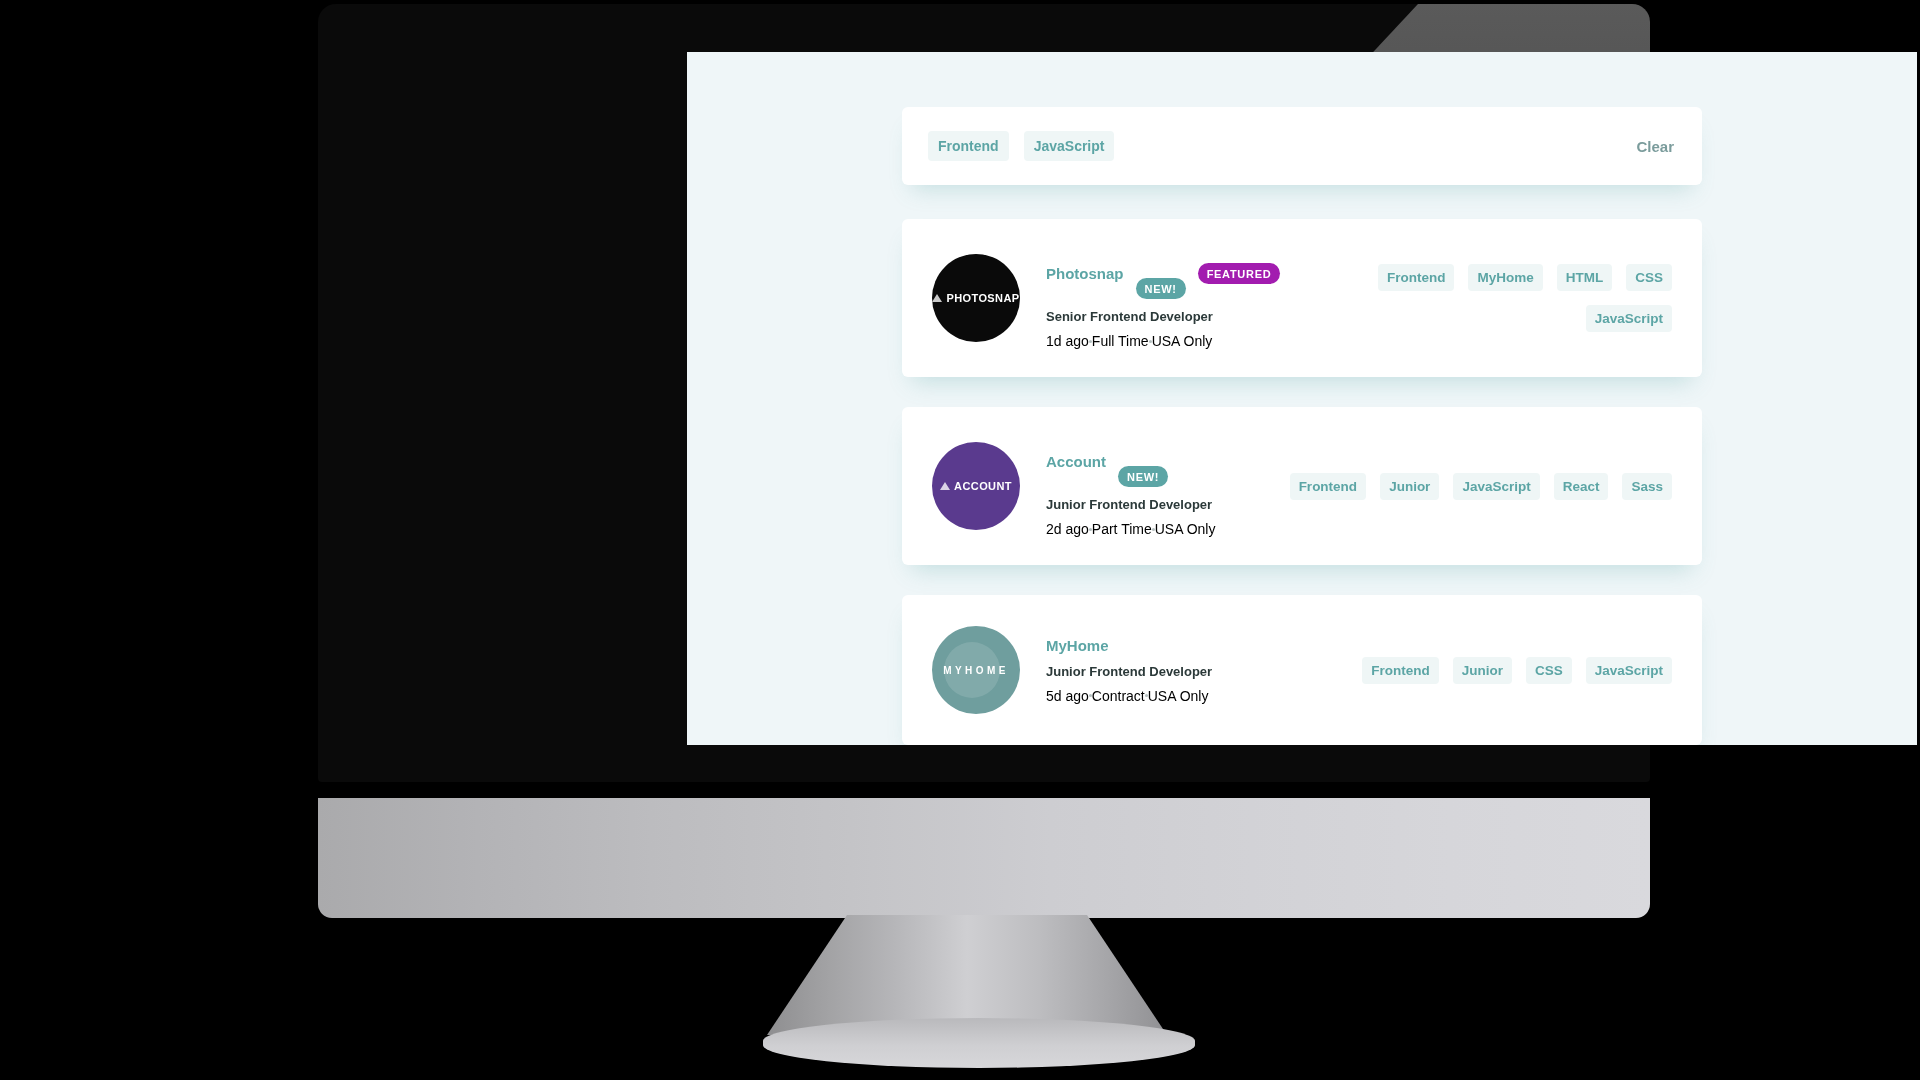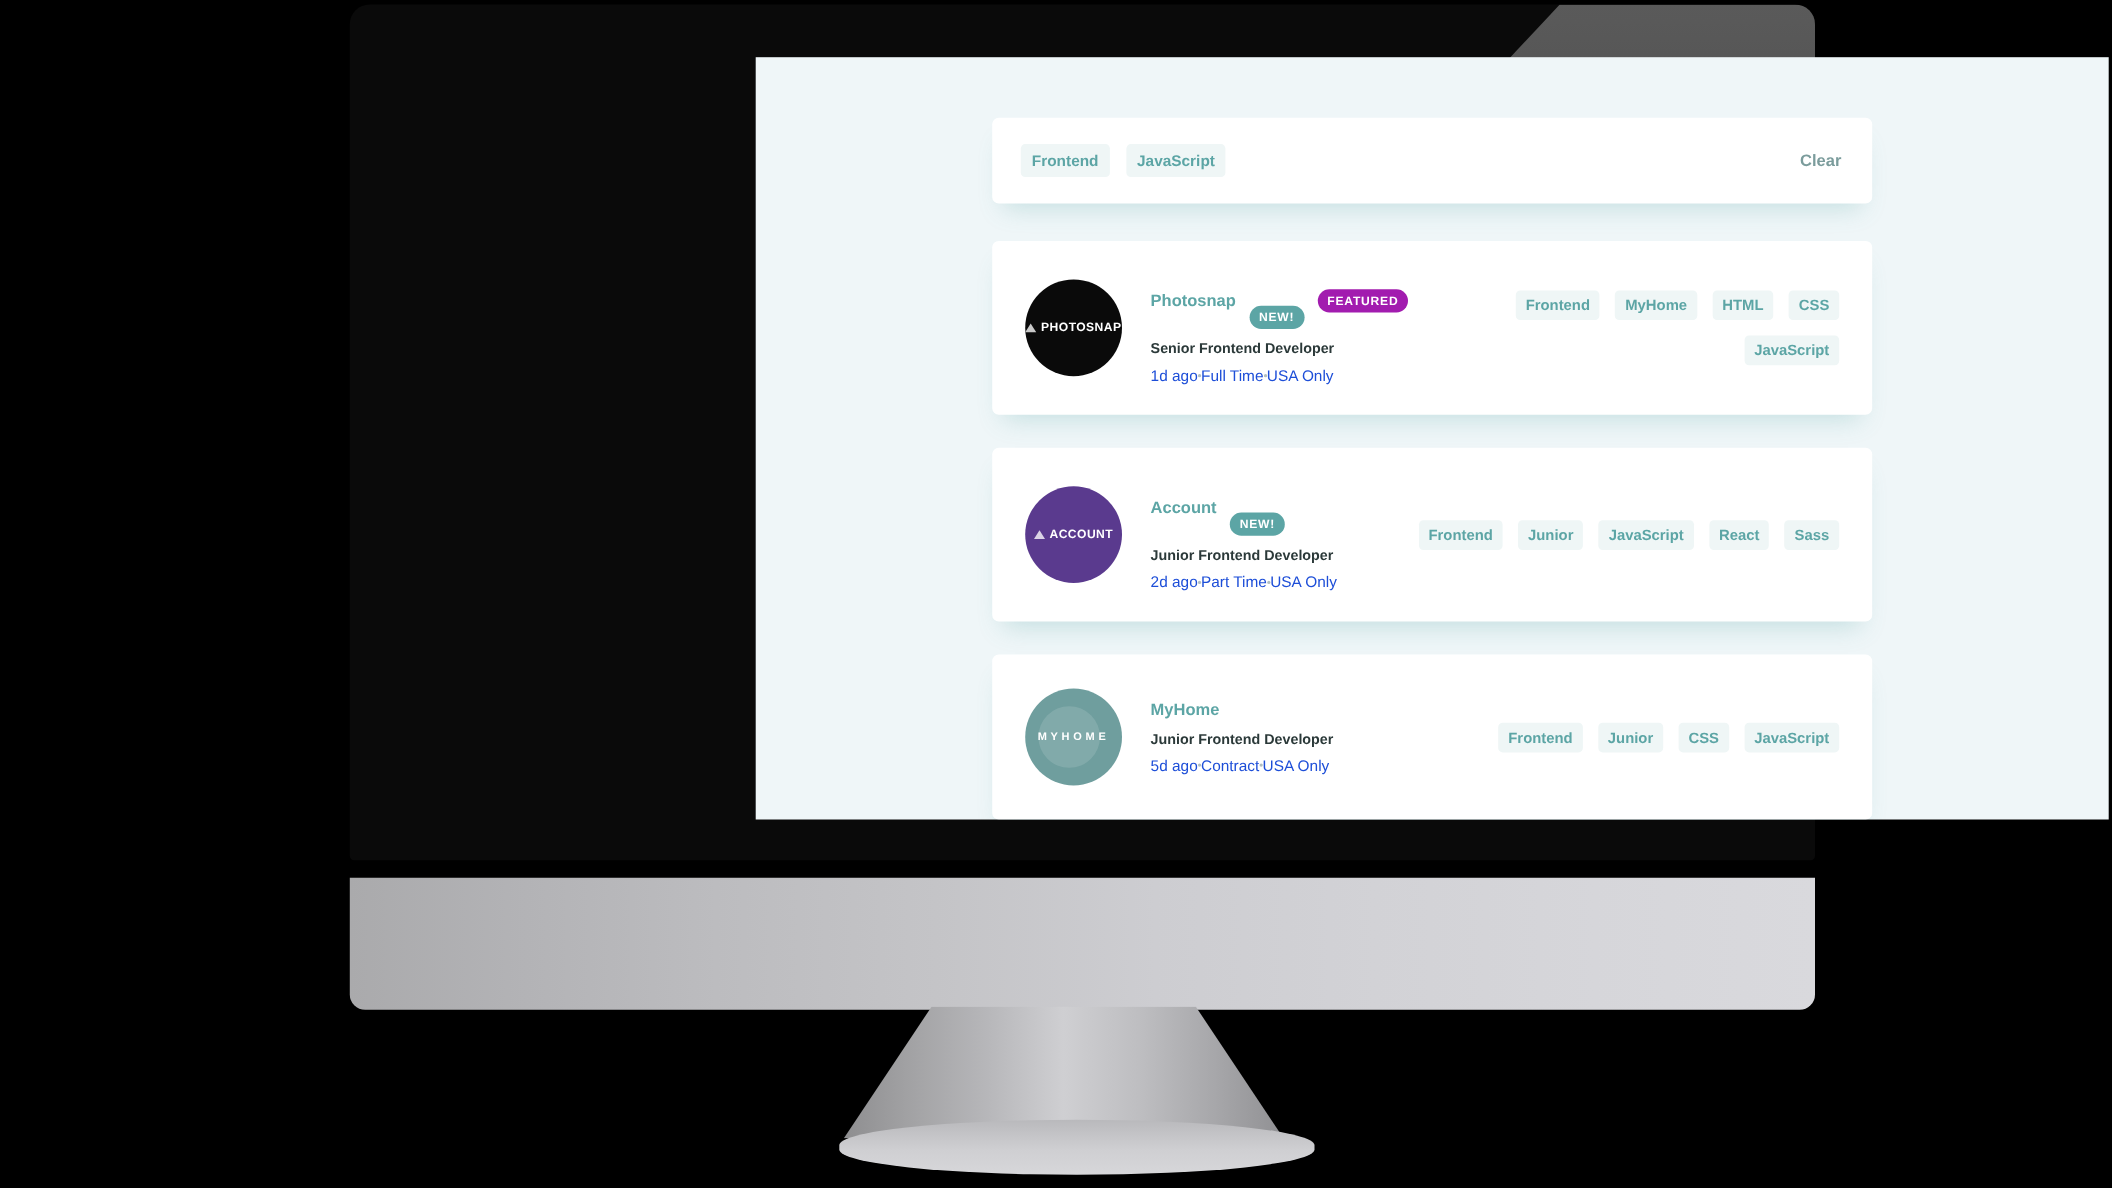--- a/index.html
+++ b/index.html
@@ -246,21 +246,21 @@
   .job-position {
     color: #2b3939;
     font-size: 13px;
     font-weight: bold;
     margin-bottom: 9px;
   }
 
   .job-meta {
     display: flex;
     align-items: center;
-    color: #1d4ed8;
+    color: #000000;
     font-size: 14px;
   }
   .meta-dot {
     width: 3px; height: 3px;
     border-radius: 50%;
     background: #b3bfbf;
     display: inline-block;
   }
 
   .job-tags {

